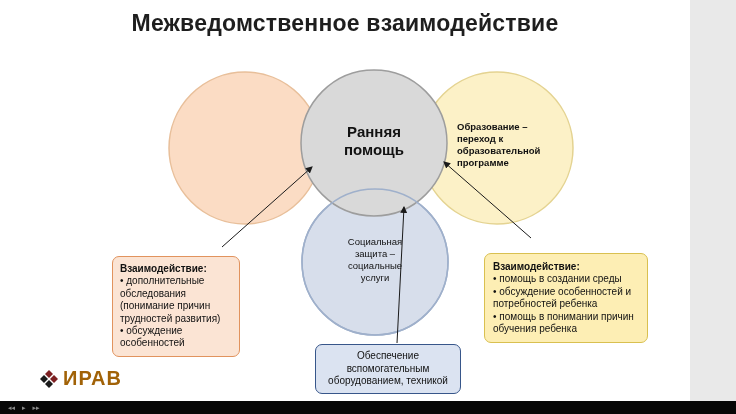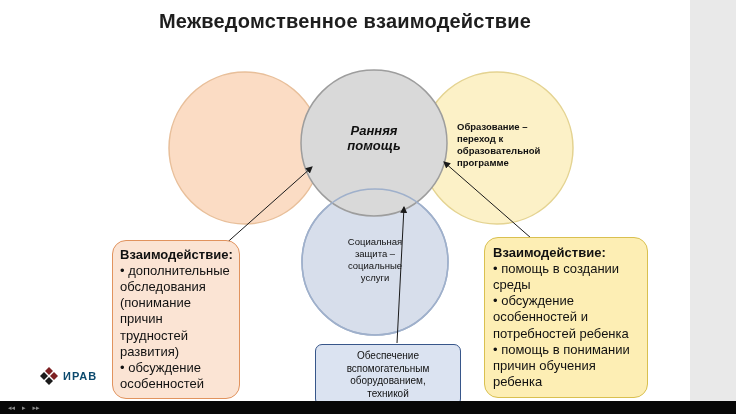--- a/index.html
+++ b/index.html
@@ -7,45 +7,45 @@
     position:relative;width:736px;height:414px;overflow:hidden;
     font-family:"Liberation Sans",sans-serif;background:#ffffff;
   }
   .right-band{
     position:absolute;top:0;right:0;width:46px;height:414px;
     background:#e9e9e9;border-left:1px solid #d2d2d2;
   }
   .slide{position:absolute;left:0;top:0;width:690px;height:414px;background:#ffffff;}
   .slide-title{
     position:absolute;left:0;top:10px;width:690px;text-align:center;
-    font-size:20px;font-weight:600;color:#1e1e1e;letter-spacing:.2px;
+    font-size:23px;font-weight:600;color:#1e1e1e;letter-spacing:.2px;
   }
   .diagram-svg{position:absolute;left:0;top:0;width:736px;height:414px;}
   .circle-label{
     position:absolute;color:#111;font-size:9.5px;line-height:1.25;text-align:center;
   }
   .label-health{left:201px;top:130px;width:88px;}
-  .label-early{left:339px;top:123px;width:70px;font-size:13px;font-weight:700;line-height:1.18;font-style:italic;}
+  .label-early{left:339px;top:123px;width:70px;font-size:15px;font-weight:700;line-height:1.18;}
   .label-education{left:457px;top:121px;width:102px;text-align:left;font-weight:bold;}
   .label-social{left:335px;top:236px;width:80px;}
   .callout{
-    position:absolute;box-sizing:border-box;border-radius:14px;
-    font-size:13px;line-height:1.24;color:#111;padding:6px 7px;
+    position:absolute;box-sizing:border-box;border-radius:7px;
+    font-size:10px;line-height:1.24;color:#111;padding:6px 7px;margin-top:16px;
   }
   .callout .heading{font-weight:700;}
   .callout .bullet{margin:0;}
   .callout-left{left:112px;top:240px;width:128px;background:#fbe4d4;border:1.5px solid #e1935e;}
   .callout-right{left:484px;top:237px;width:164px;background:#fdeeb4;border:1.5px solid #d9c050;padding:7px 8px;}
   .equipment-box{
     position:absolute;box-sizing:border-box;left:315px;top:344px;width:146px;
     background:#dbe3f1;border:1.5px solid #37568a;border-radius:7px;
-    font-size:10px;line-height:1.25;color:#111;text-align:center;padding:5px 18px;
+    font-size:10px;line-height:1.25;color:#111;text-align:center;padding:5px 5px;
   }
   .logo{position:absolute;left:40px;top:367px;display:flex;align-items:center;gap:5px;}
-  .logo-text{font-size:11px;font-weight:800;color:#0c4a6e;letter-spacing:1px;}
+  .logo-text{font-size:20px;font-weight:800;color:#a16207;letter-spacing:1px;}
   .bottom-bar{
     position:absolute;left:0;bottom:0;width:736px;height:13px;background:#070707;
     display:flex;align-items:center;gap:7px;padding-left:8px;box-sizing:border-box;z-index:6;
   }
   .player-btn{font-size:7px;color:#8a8a8a;line-height:1;cursor:default;}
 </style>
 </head>
 <body>
 
 <div class="stage">

